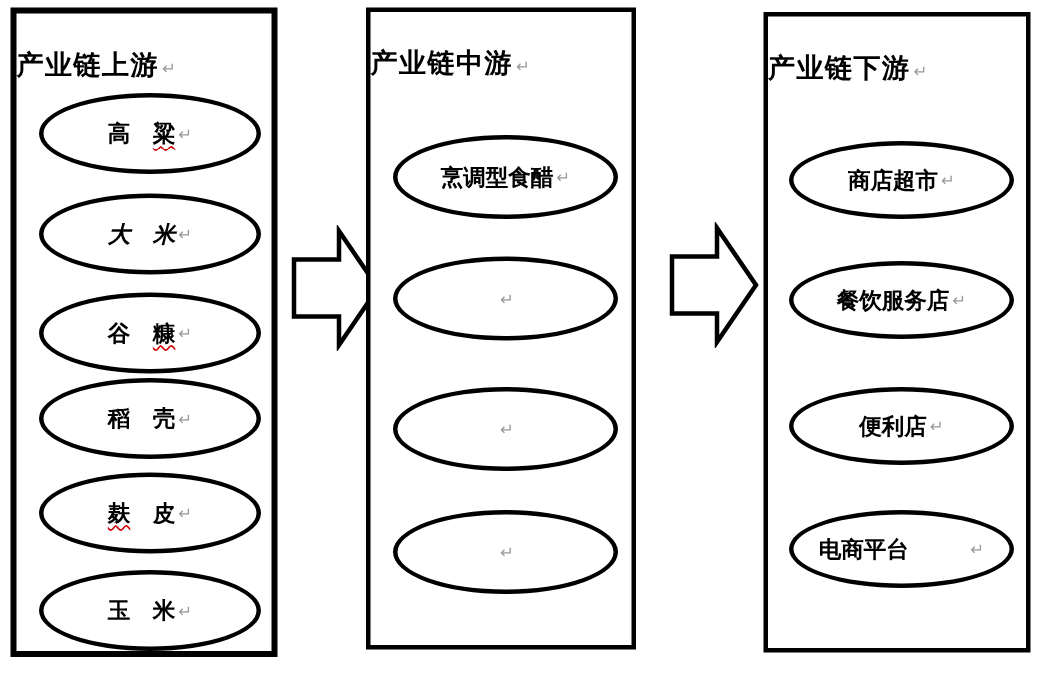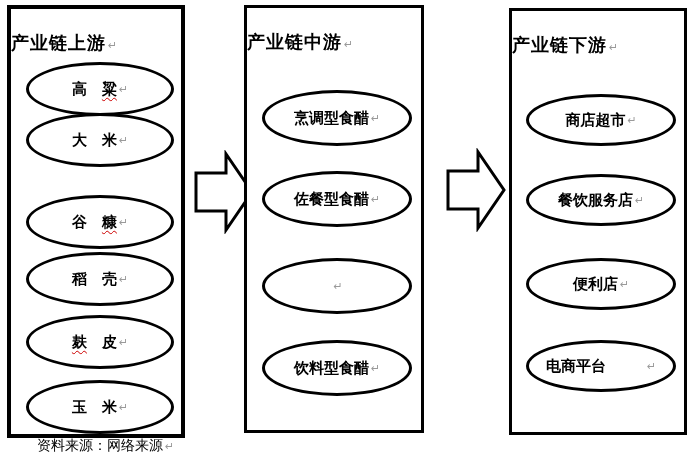--- a/index.html
+++ b/index.html
@@ -47,21 +47,21 @@
 
   <div class="col-box thick" style="left:7px; top:5px; width:178px; height:433px;">
     <div class="col-title"><span>产业链上游</span><span class="ret">↵</span></div>
 
     <div class="node" style="left:15px; top:53px;  width:148px; height:54px;">
         <span>高　</span>
         <span class="err">粱</span>
         <span></span>
         <span class="ret">↵</span>
       </div>
-    <div class="node" style="left:15px; top:104px; width:148px; height:54px;">
+    <div class="node" style="left:15px; top:120px; width:148px; height:54px;font-style:italic;">
         <span>大　米</span>
         <span class="err"></span>
         <span></span>
         <span class="ret">↵</span>
       </div>
     <div class="node" style="left:15px; top:186px; width:148px; height:54px;">
         <span>谷　</span>
         <span class="err">糠</span>
         <span></span>
         <span class="ret">↵</span>
@@ -91,28 +91,26 @@
   </svg>
 
   <div class="col-box" style="left:244px; top:5px; width:180px; height:428px;">
     <div class="col-title"><span>产业链中游</span><span class="ret">↵</span></div>
 
     <div class="node" style="left:15px; top:82px;  width:150px; height:56px;">
         <span>烹调型食醋</span>
         <span class="ret">↵</span>
       </div>
     <div class="node" style="left:15px; top:163px; width:150px; height:56px;">
-        <span>佐餐型食醋</span>
         <span class="ret">↵</span>
       </div>
     <div class="node" style="left:15px; top:250px; width:150px; height:56px;">
         <span class="ret">↵</span>
       </div>
     <div class="node" style="left:15px; top:332px; width:150px; height:56px;">
-        <span>饮料型食醋</span>
         <span class="ret">↵</span>
       </div>
   </div>
 
   <svg class="arrow" style="left:446px; top:148px;" width="62" height="84" viewBox="0 0 62 84">
     <polygon points="2,23 32,23 32,4 58,42 32,80 32,61 2,61" fill="#ffffff" stroke="#000000" stroke-width="3" stroke-linejoin="miter"></polygon>
   </svg>
 
   <div class="col-box" style="left:509px; top:8px; width:178px; height:427px;">
     <div class="col-title"><span>产业链下游</span><span class="ret">↵</span></div>
@@ -128,15 +126,14 @@
     <div class="node" style="left:14px; top:247px; width:150px; height:52px;">
         <span>便利店</span>
         <span class="ret">↵</span>
       </div>
     <div class="node" style="left:14px; top:329px; width:150px; height:52px;gap:39px;">
         <span>电商平台</span>
         <span class="ret">↵</span>
       </div>
   </div>
 
-  <div class="caption"><span>资料来源：网络来源</span><span class="ret">↵</span></div>
 
 </div>
 
 </body></html>

